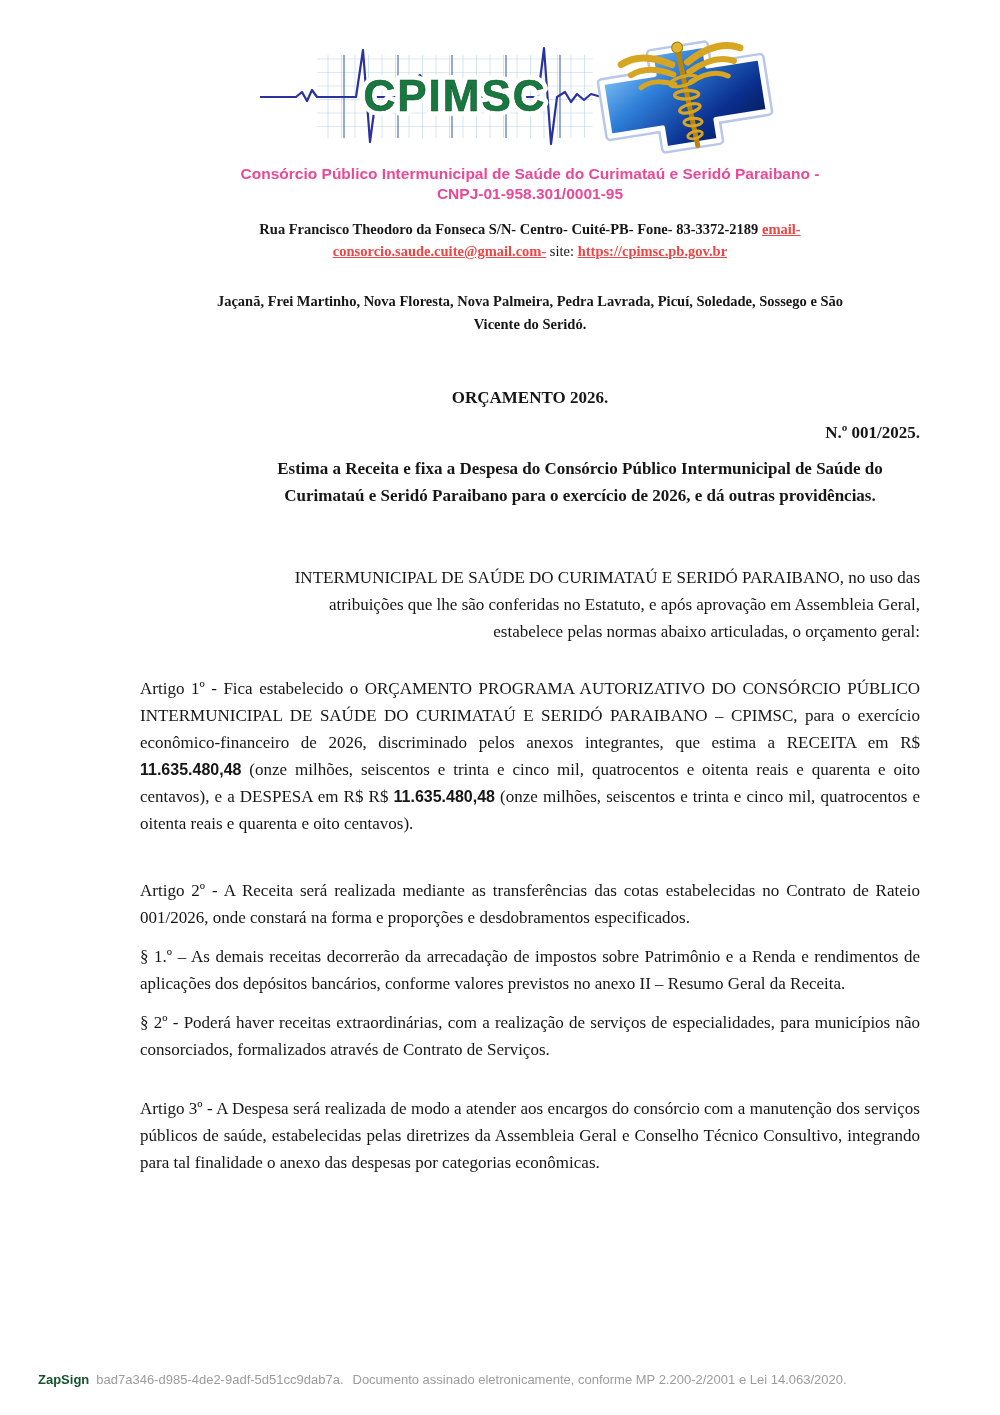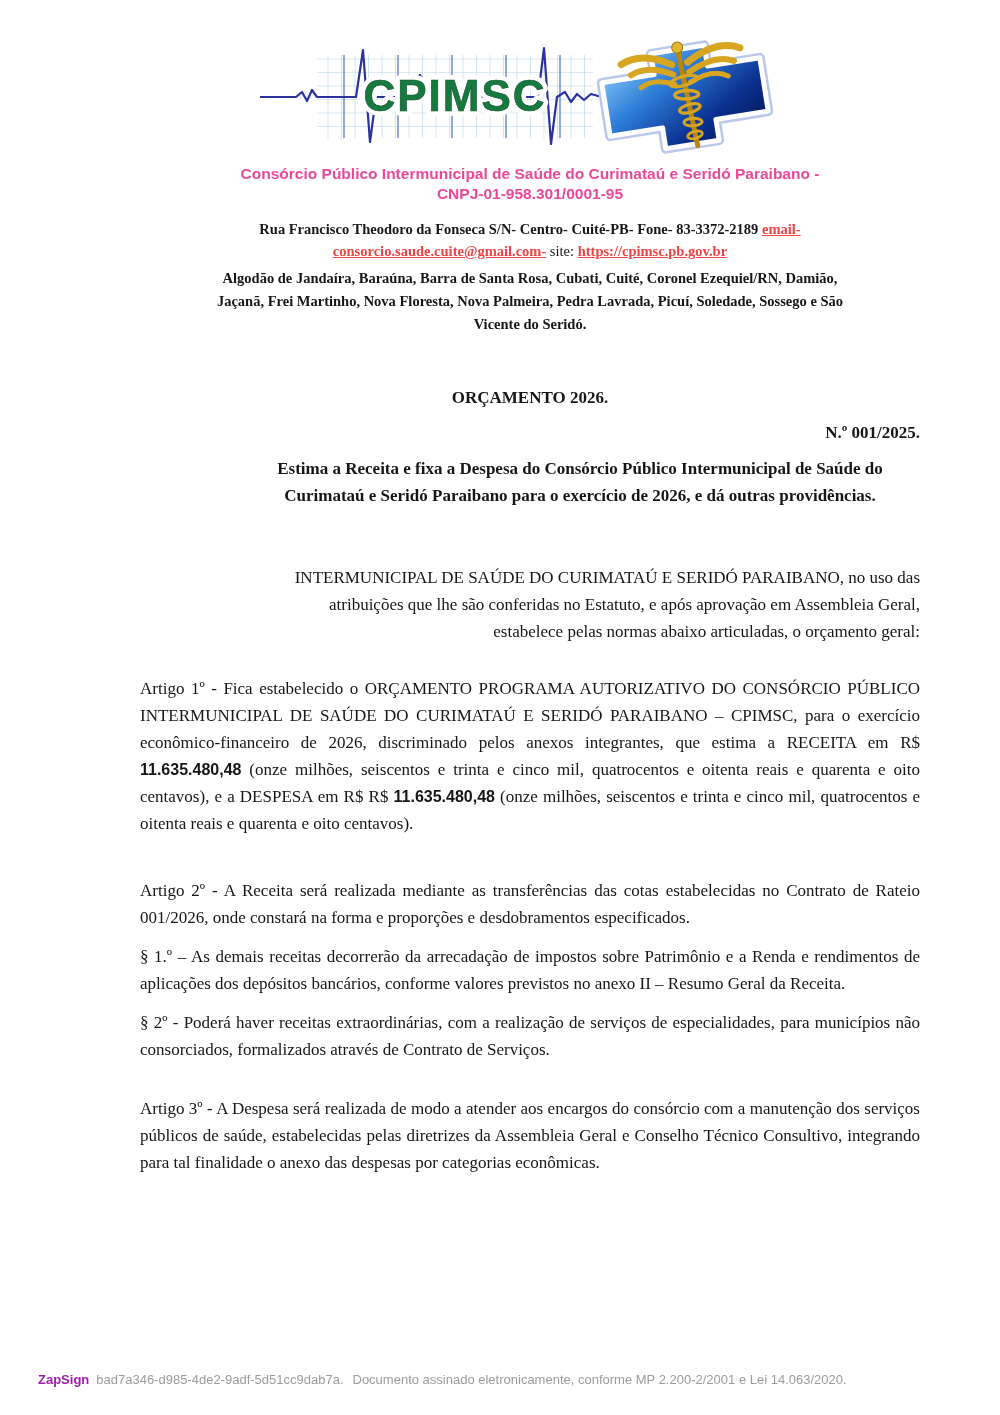--- a/index.html
+++ b/index.html
@@ -66,21 +66,21 @@
   
   .zapsign {
     position: absolute;
     left: 38px;
     top: 1372px;
     font-family: "Liberation Sans", sans-serif;
     font-size: 13px;
     color: #9c9c9c;
     white-space: nowrap;
   }
-  .zs-brand { font-weight: bold; color: #a21caf; margin-right: 7px; text-align: right; }
+  .zs-brand { font-weight: bold; color: #14532d; margin-right: 7px; text-align: right; }
   .zs-id { margin-right: 9px; }
 </style>
 </head>
 <body>
 
 <div class="page">
   <div class="content">
 
     <div class="logo-wrap">
       <svg class="logo-svg" viewBox="0 0 500 105">
@@ -136,21 +136,21 @@
       <span>Consórcio Público Intermunicipal de Saúde do Curimataú e Seridó Paraibano -</span><br>
       <span>CNPJ-01-958.301/0001-95</span>
     </h1>
 
     <p class="address">
       <span>Rua Francisco Theodoro da Fonseca S/N- Centro- Cuité-PB- Fone- 83-3372-2189 </span><a class="doc-link">email-</a><br>
       <a class="doc-link">consorcio.saude.cuite@gmail.com-</a><span class="plain"> site: </span><a class="doc-link">https://cpimsc.pb.gov.br</a>
     </p>
 
     <p class="municipalities">
-      <span>Algodão de Jandaíra, Baraúna, Barra de Santa Rosa, Cubati, Cuité, Coronel Ezequiel/RN, Damião,</span><br>
+      <br>
       <span>Jaçanã, Frei Martinho, Nova Floresta, Nova Palmeira, Pedra Lavrada, Picuí, Soledade, Sossego e São</span><br>
       <span>Vicente do Seridó.</span>
     </p>
 
     <main class="body-text">
       <p class="doc-title">ORÇAMENTO 2026.</p>
       <p class="doc-number">N.º 001/2025.</p>
 
       <p class="summary">
         <span>Estima a Receita e fixa a Despesa do Consórcio Público Intermunicipal de Saúde do</span><br>

